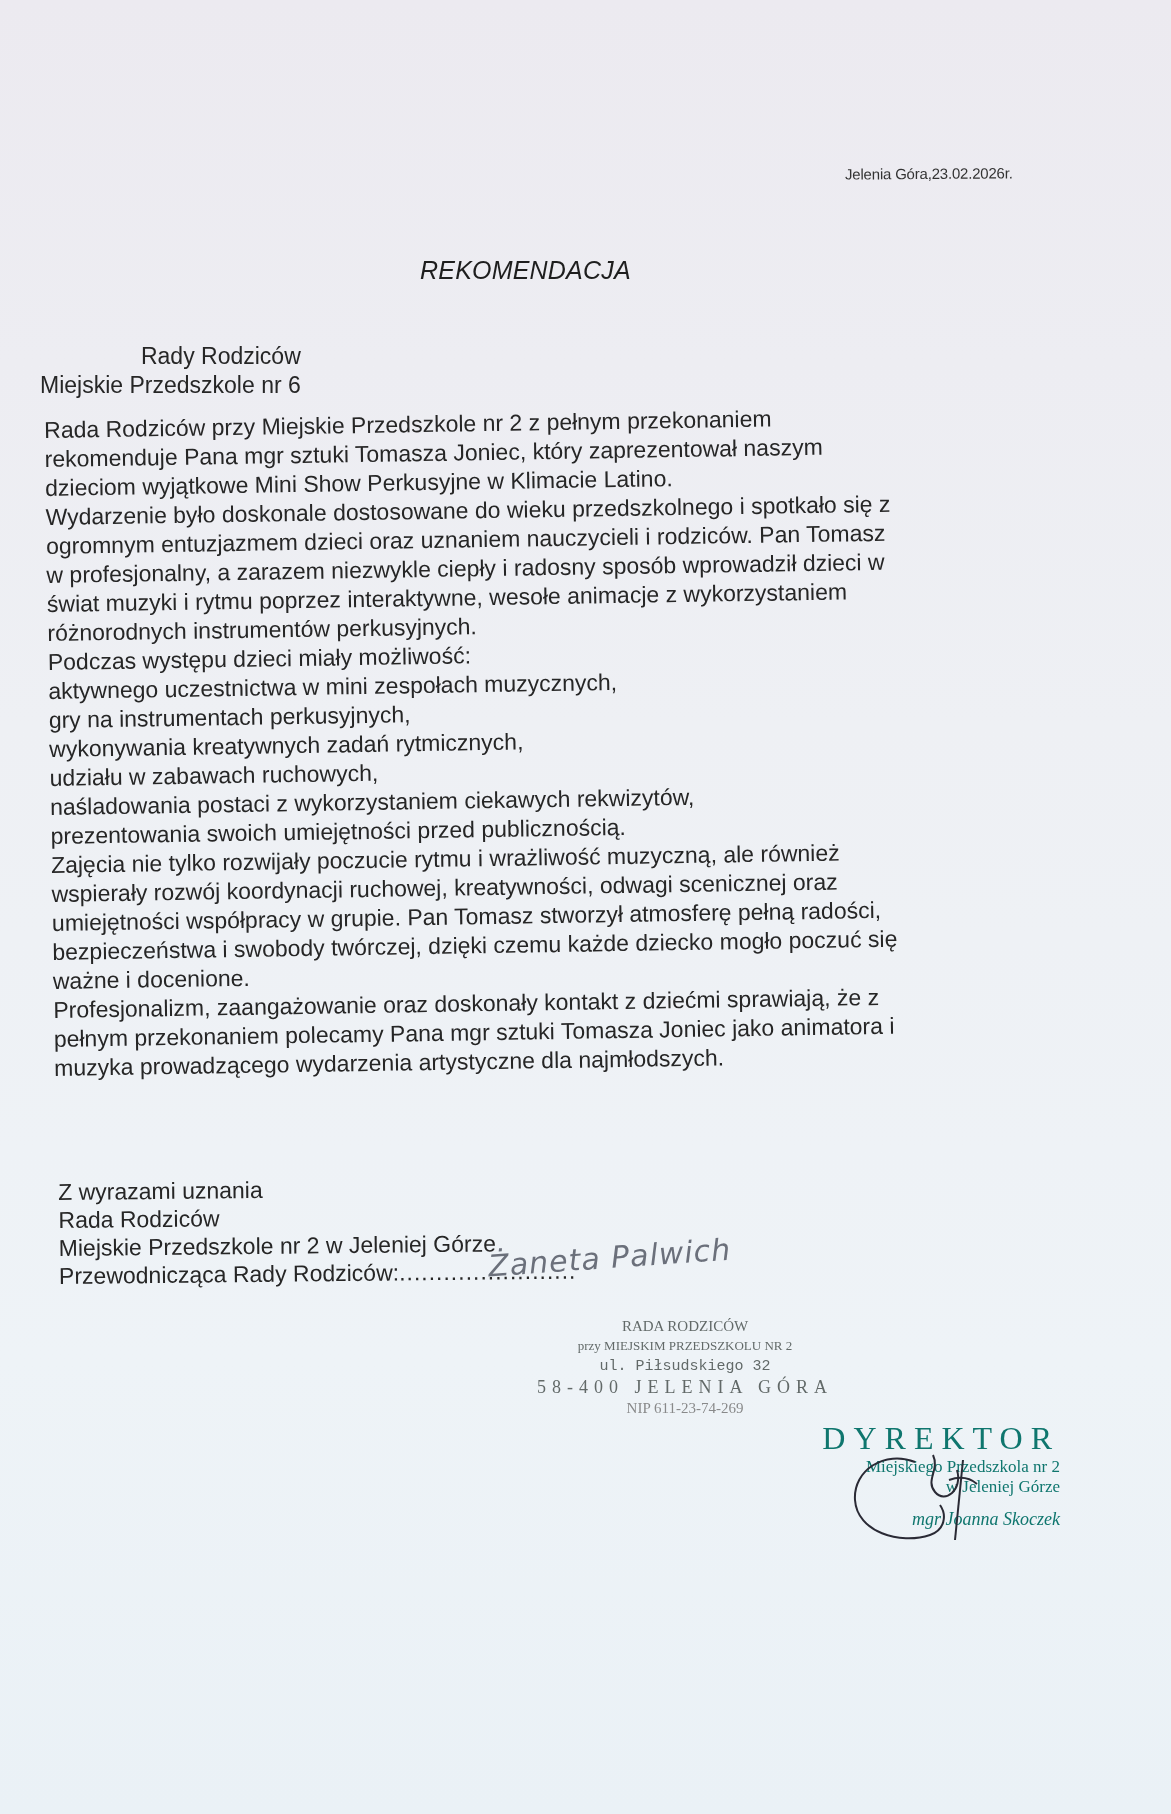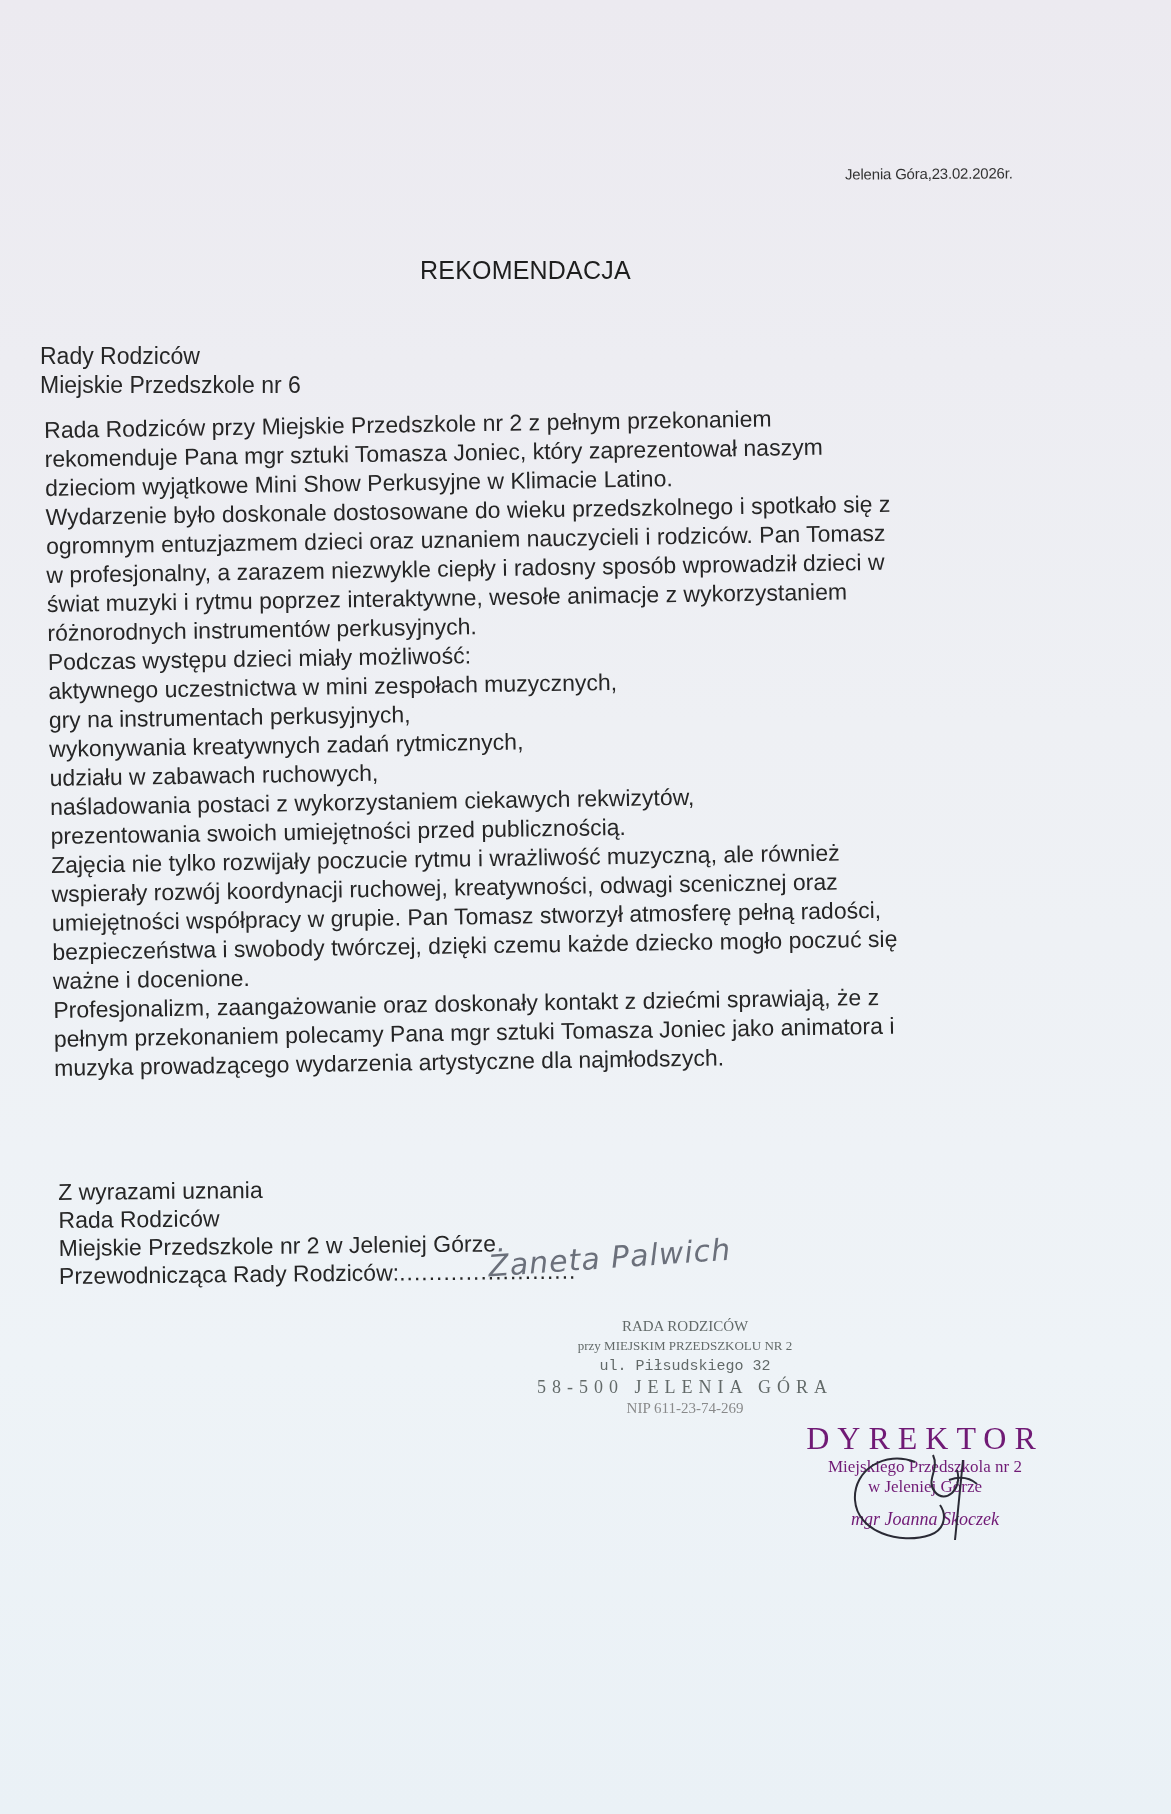--- a/index.html
+++ b/index.html
@@ -11,25 +11,25 @@
       position: relative;
     }
     .page { position: absolute; inset: 0; }
     .date {
       position: absolute; left: 845px; top: 165px;
       font-size: 15px; color: #333; letter-spacing: -0.2px;
       transform: rotate(-0.4deg);
     }
     .title {
       position: absolute; left: 420px; top: 256px;
-      font-size: 25px; color: #1e1e1e; letter-spacing: 0.2px;
+      font-size: 25px; font-style: italic; color: #1e1e1e; letter-spacing: 0.2px;
     }
     .addressee {
       position: absolute; left: 40px; top: 342px;
-      font-size: 23px; line-height: 29px; color: #262626;
+      font-size: 23px; line-height: 29px; color: #262626; text-align: right;
     }
     .body-text {
       position: absolute; left: 44px; top: 416px; width: 1080px;
       font-size: 23px; line-height: 29px; color: #262626;
       transform: rotate(-0.9deg); transform-origin: left top;
     }
     .body-text div { white-space: nowrap; }
     .closing {
       position: absolute; left: 58px; top: 1178px;
       font-size: 23px; line-height: 28px; color: #262626;
@@ -48,21 +48,21 @@
       font-family: "Liberation Serif", serif; color: #4a5250;
       text-align: center; opacity: 0.85;
     }
     .stamp-parents .l1 { font-size: 15px; }
     .stamp-parents .l2 { font-size: 13px; margin-top: 3px; }
     .stamp-parents .l3 { font-size: 15px; margin-top: 4px; font-family: Liberation Mono, monospace; }
     .stamp-parents .l4 { font-size: 18px; letter-spacing: 6px; margin-top: 2px; }
     .stamp-parents .l5 { font-size: 15px; margin-top: 2px; color: #777; }
     .stamp-director {
       position: absolute; left: 790px; top: 1420px; width: 270px;
-      font-family: "Liberation Serif", serif; color: #701a75; text-align: center;
+      font-family: "Liberation Serif", serif; color: #0f766e; text-align: right;
     }
     .stamp-director .d1 { font-size: 32px; letter-spacing: 8px; }
     .stamp-director .d2 { font-size: 17px; margin-top: 0px; }
     .stamp-director .d3 { font-size: 17px; }
     .stamp-director .d4 { font-size: 18px; font-style: italic; margin-top: 12px; }
     .director-signature {
       position: absolute; left: 845px; top: 1440px; width: 160px; height: 120px;
       pointer-events: none;
     }
   </style>
@@ -114,21 +114,21 @@
       <span>Przewodnicząca Rady Rodziców:</span><span class="sig-dots">........................</span>
     </div>
   </div>
 
   <div class="handwriting">Żaneta Palwich</div>
 
   <div class="stamp-parents">
     <div class="l1">RADA RODZICÓW</div>
     <div class="l2">przy MIEJSKIM PRZEDSZKOLU NR 2</div>
     <div class="l3">ul. Piłsudskiego 32</div>
-    <div class="l4">58-500 JELENIA GÓRA</div>
+    <div class="l4">58-400 JELENIA GÓRA</div>
     <div class="l5">NIP 611-23-74-269</div>
   </div>
 
   <div class="stamp-director">
     <div class="d1">DYREKTOR</div>
     <div class="d2">Miejskiego Przedszkola nr 2</div>
     <div class="d3">w Jeleniej Górze</div>
     <div class="d4">mgr Joanna Skoczek</div>
   </div>
 

